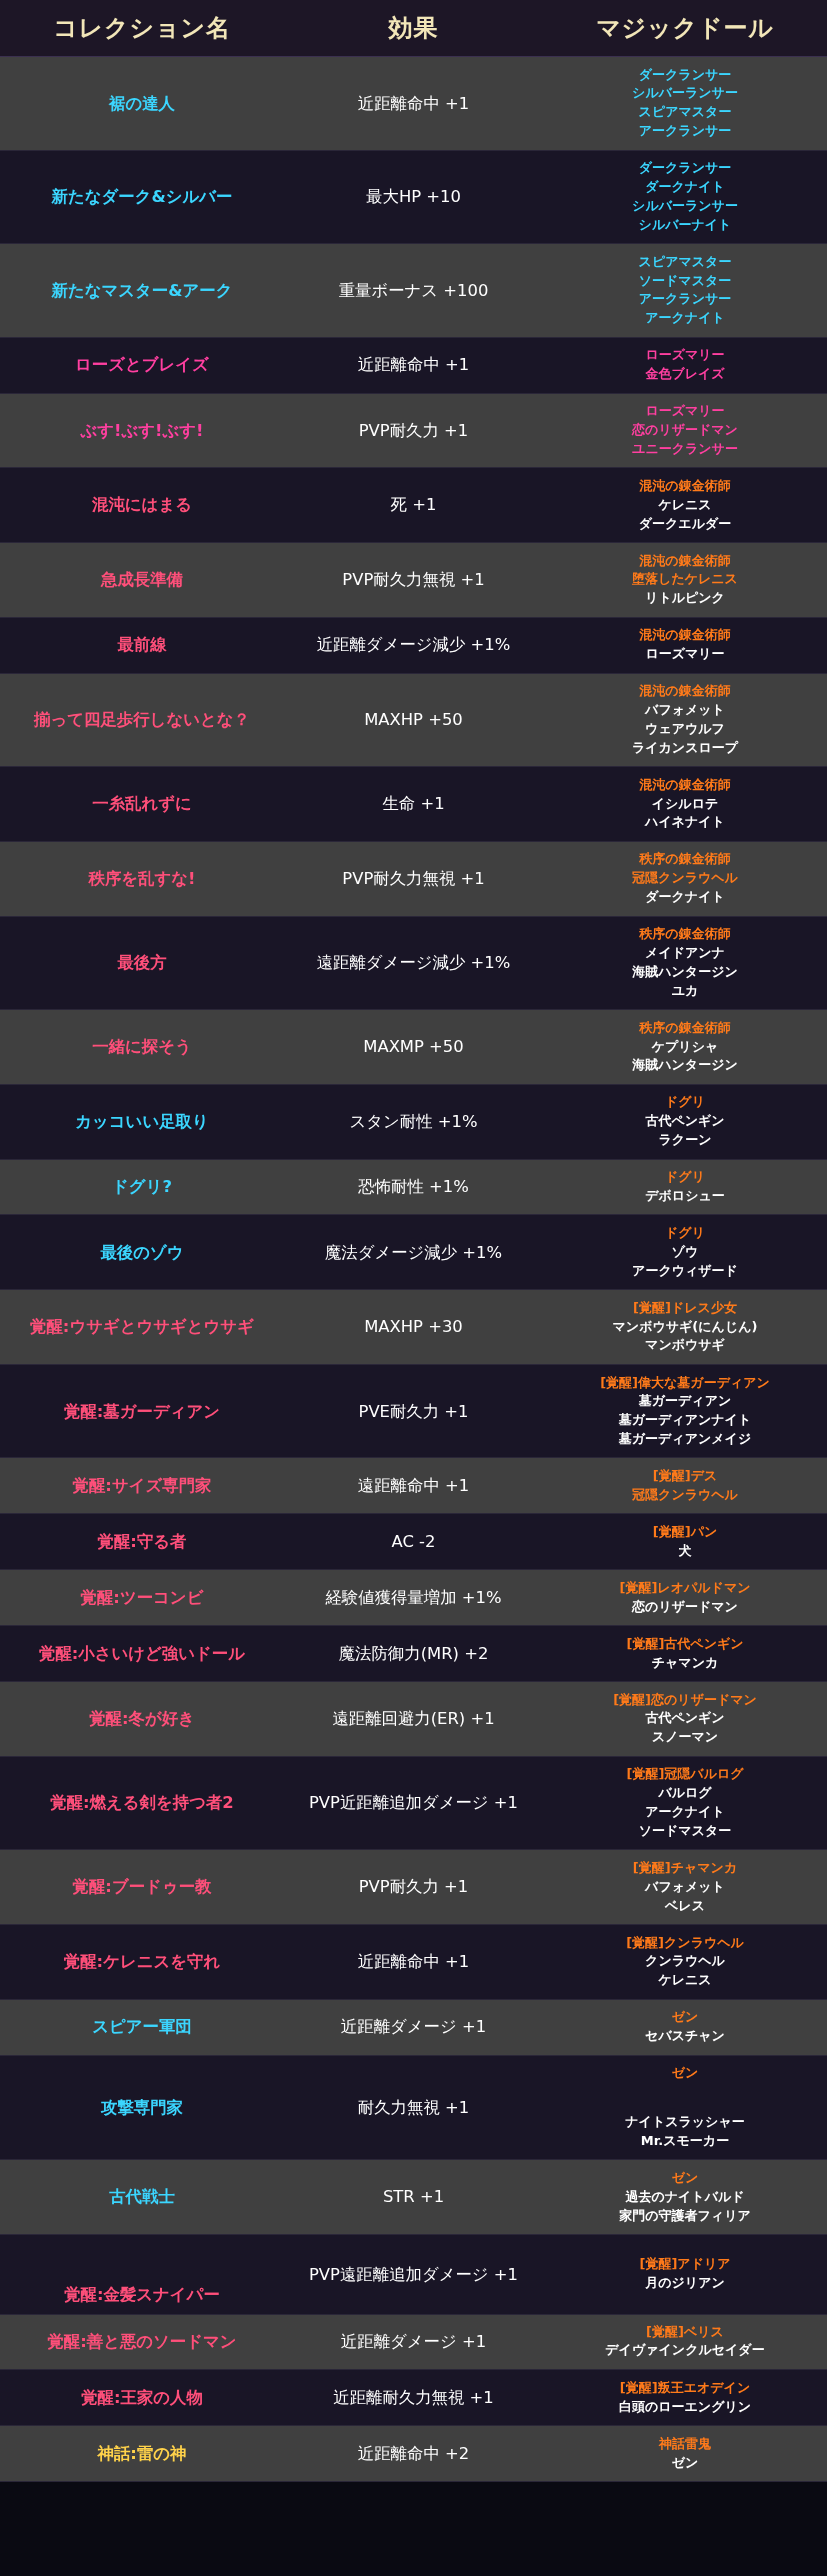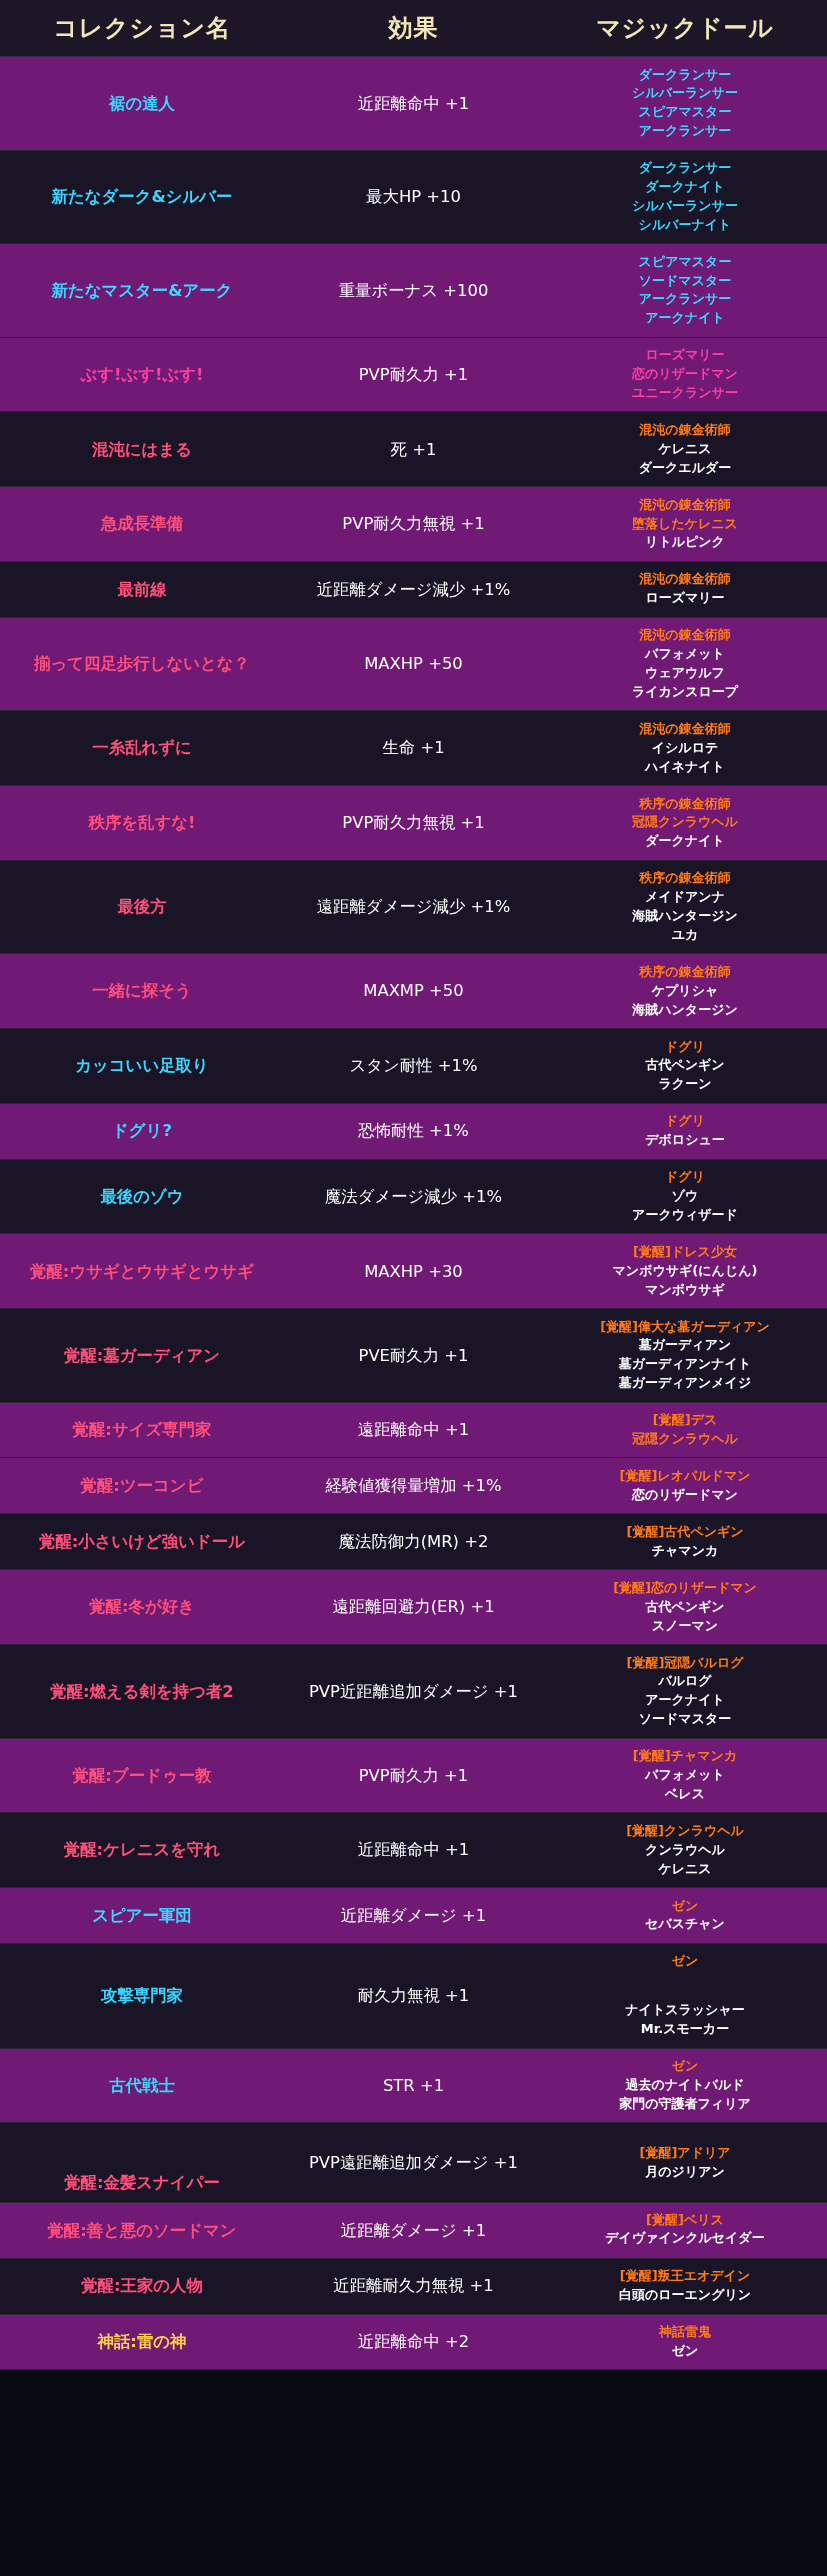--- a/index.html
+++ b/index.html
@@ -6,21 +6,21 @@
     margin: 0;
     padding: 0;
     background: #0a0a12;
   }
   body {
     width: 827px;
     font-family: "DejaVu Sans", "Liberation Sans", sans-serif;
   }
   .table-wrap {
     width: 827px;
-    background: #701a75;
+    background: #404040;
   }
   table {
     width: 827px;
     border-collapse: collapse;
     table-layout: fixed;
   }
   thead th {
     background: #1d1626;
     color: #f2e6b8;
     font-size: 24px;
@@ -122,20 +122,34 @@
           </td>
           <td>
             <div class="doll-list">
               <div style="color: rgb(59, 214, 255);">スピアマスター</div>
               <div style="color: rgb(59, 214, 255);">ソードマスター</div>
               <div style="color: rgb(59, 214, 255);">アークランサー</div>
               <div style="color: rgb(59, 214, 255);">アークナイト</div>
             </div>
           </td>
         </tr>
+        <tr class="alt">
+          <td>
+            <div class="coll-name" style="color: rgb(255, 63, 160);">ローズとブレイズ</div>
+          </td>
+          <td>
+            <div class="effect">近距離命中 +1</div>
+          </td>
+          <td>
+            <div class="doll-list">
+              <div style="color: rgb(255, 63, 160);">ローズマリー</div>
+              <div style="color: rgb(255, 63, 160);">金色ブレイズ</div>
+            </div>
+          </td>
+        </tr>
         <tr>
           <td>
             <div class="coll-name" style="color: rgb(255, 63, 160);">ぶす!ぶす!ぶす!</div>
           </td>
           <td>
             <div class="effect">PVP耐久力 +1</div>
           </td>
           <td>
             <div class="doll-list">
               <div style="color: rgb(255, 63, 160);">ローズマリー</div>
@@ -344,20 +358,34 @@
           <td>
             <div class="coll-name" style="color: rgb(255, 79, 122);">覚醒:サイズ専門家</div>
           </td>
           <td>
             <div class="effect">遠距離命中 +1</div>
           </td>
           <td>
             <div class="doll-list">
               <div style="color: rgb(255, 122, 26);">[覚醒]デス</div>
               <div style="color: rgb(255, 122, 26);">冠隠クンラウヘル</div>
+            </div>
+          </td>
+        </tr>
+        <tr class="alt">
+          <td>
+            <div class="coll-name" style="color: rgb(255, 79, 122);">覚醒:守る者</div>
+          </td>
+          <td>
+            <div class="effect">AC -2</div>
+          </td>
+          <td>
+            <div class="doll-list">
+              <div style="color: rgb(255, 122, 26);">[覚醒]パン</div>
+              <div style="color: rgb(255, 255, 255);">犬</div>
             </div>
           </td>
         </tr>
         <tr>
           <td>
             <div class="coll-name" style="color: rgb(255, 79, 122);">覚醒:ツーコンビ</div>
           </td>
           <td>
             <div class="effect">経験値獲得量増加 +1%</div>
           </td>

